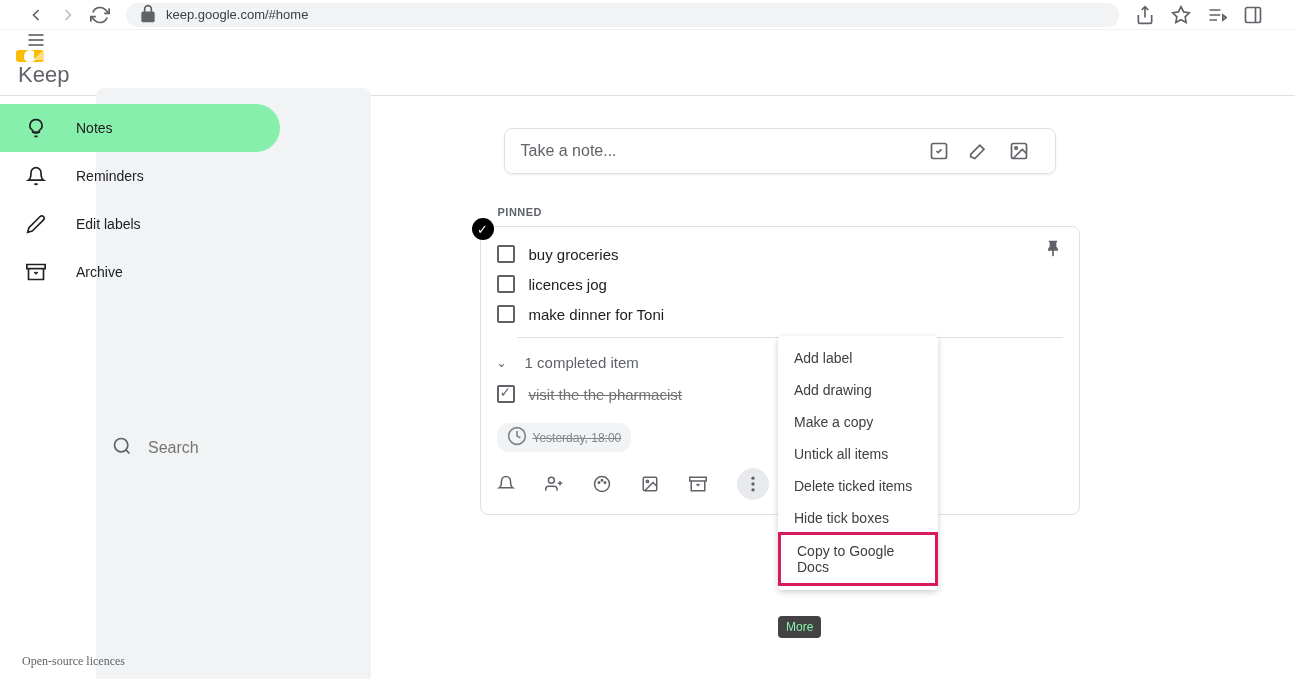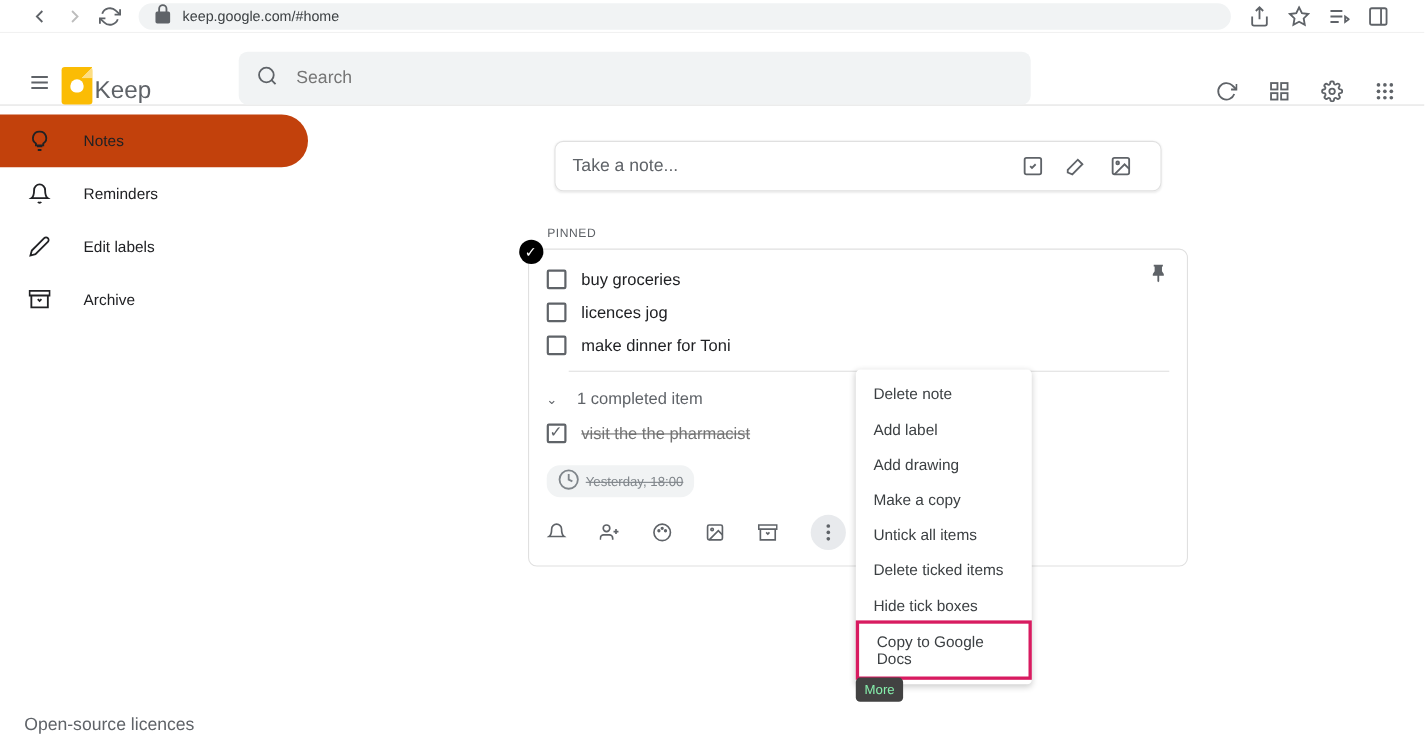--- a/index.html
+++ b/index.html
@@ -7,48 +7,48 @@
 
 
 .browser-bar { height: 30px; background: #fff; display: flex; align-items: center; padding: 0 24px; gap: 8px; border-bottom: 1px solid #f1f1f1; }
 .browser-bar .nav-btn { width: 24px; height: 24px; display: flex; align-items: center; justify-content: center; color: #5f6368; cursor: pointer; }
 .browser-bar .nav-btn.disabled { color: #bdbdbd; }
 .url-bar { flex: 1; height: 24px; background: #f1f3f4; border-radius: 14px; display: flex; align-items: center; padding: 0 12px; font-size: 13px; color: #3c4043; gap: 8px; margin: 0 6px; }
 .url-bar .lock { font-size: 11px; color: #5f6368; }
 .browser-right { display: flex; align-items: center; gap: 12px; padding-right: 6px; color: #5f6368; }
 
 
-.app-header { height: 66px; display: flex; align-items: flex-end; padding: 0 16px; border-bottom: 1px solid #e0e0e0; gap: 0; }
+.app-header { height: 66px; display: flex; align-items: flex-start; padding: 0 16px; border-bottom: 1px solid #e0e0e0; gap: 0; flex-direction: column; }
 .hamburger { width: 40px; height: 40px; display: flex; align-items: center; justify-content: center; color: #5f6368; cursor: pointer; }
 .logo { width: 28px; height: 34px; background: #fbbc04; border-radius: 3px 3px 3px 3px; position: relative; display: flex; align-items: center; justify-content: center; }
 .logo::before { content: ''; position: absolute; top: 0; right: 0; width: 10px; height: 10px; background: linear-gradient(135deg, #fbbc04 50%, rgba(255,255,255,0.5) 50%); }
 .logo-bulb { width: 12px; height: 12px; background: #fff; border-radius: 50% 50% 40% 40%; }
 .app-title { font-size: 22px; color: #5f6368; margin-left: 2px; }
 .search-box { flex: 0 0 720px; height: 48px; background: #f1f3f4; border-radius: 8px; display: flex; align-items: center; padding: 0 16px; gap: 16px; margin-left: 80px; }
 .search-box input { flex: 1; border: none; background: transparent; font-size: 16px; color: #5f6368; outline: none; }
 .header-actions { margin-left: auto; display: flex; align-items: center; gap: 24px; color: #5f6368; padding-right: 8px; }
 .header-actions .icon-btn { width: 24px; height: 24px; display: flex; align-items: center; justify-content: center; cursor: pointer; }
 
 
 .content { display: flex; height: calc(679px - 30px - 66px); position: relative; }
 
 
 .sidebar { width: 280px; padding-top: 8px; }
 .side-item { height: 48px; display: flex; align-items: center; padding-left: 24px; gap: 28px; border-radius: 0 24px 24px 0; cursor: pointer; font-size: 14px; color: #202124; }
-.side-item.active { background: #c2410c; font-weight: 500; }
+.side-item.active { background: #86efac; font-weight: 500; }
 .side-item .side-icon { width: 24px; display: flex; align-items: center; justify-content: center; color: #202124; }
-.sidebar-footer { position: absolute; bottom: 10px; left: 22px; font-size: 16px; color: #5f6368; }
+.sidebar-footer { position: absolute; bottom: 10px; left: 22px; font-size: 12px; color: #5f6368; font-family: Liberation Serif, serif; }
 
 
 .main { flex: 1; padding: 32px 16px 0 0; display: flex; flex-direction: column; align-items: center; }
 .take-note { width: 552px; height: 46px; border: 1px solid #e0e0e0; border-radius: 8px; box-shadow: 0 1px 2px rgba(0,0,0,0.08); display: flex; align-items: center; padding: 0 16px; color: #5f6368; font-size: 16px; margin-bottom: 32px; }
 .take-note .spacer { flex: 1; }
 .take-note .tn-icon { width: 40px; display: flex; justify-content: center; color: #5f6368; cursor: pointer; }
 
-.section-label { width: 600px; font-size: 11px; letter-spacing: 0.5px; color: #5f6368; text-transform: uppercase; font-weight: 400; margin-bottom: 8px; padding-left: 18px; }
+.section-label { width: 600px; font-size: 11px; letter-spacing: 0.5px; color: #5f6368; text-transform: uppercase; font-weight: 700; margin-bottom: 8px; padding-left: 18px; }
 
 .note-wrap { position: relative; width: 600px; }
 .note-badge { position: absolute; top: -8px; left: -8px; width: 22px; height: 22px; background: #000; border-radius: 50%; display: flex; align-items: center; justify-content: center; color: #fff; font-size: 13px; z-index: 2; }
 .note-card { width: 600px; border: 1px solid #e0e0e0; border-radius: 8px; padding: 12px 16px 8px 16px; position: relative; }
 .pin { position: absolute; top: 12px; right: 16px; color: #5f6368; cursor: pointer; }
 .check-row { display: flex; align-items: center; gap: 14px; padding: 6px 0; font-size: 15px; color: #202124; }
 .check-row .cbox { width: 18px; height: 18px; border: 2px solid #5f6368; border-radius: 2px; flex-shrink: 0; }
 .check-row.done .cbox { background: #fff; position: relative; }
 .check-row.done .cbox::after { content: '✓'; position: absolute; top: -3px; left: 1px; font-size: 14px; color: #5f6368; }
 .check-row.done span { text-decoration: line-through; color: #737373; }
@@ -327,21 +327,20 @@
                 <circle cx="12" cy="12" r="2"></circle>
                 <circle cx="12" cy="19" r="2"></circle>
               </svg>
           </div>
         </div>
       </div>
     </div>
   </div>
 
   <div class="context-menu">
-    <div class="menu-item">Delete note</div>
     <div class="menu-item">Add label</div>
     <div class="menu-item">Add drawing</div>
     <div class="menu-item">Make a copy</div>
     <div class="menu-item">Untick all items</div>
     <div class="menu-item">Delete ticked items</div>
     <div class="menu-item">Hide tick boxes</div>
     <div class="menu-item highlighted">Copy to Google Docs</div>
   </div>
 
   <div class="tooltip">More</div>

